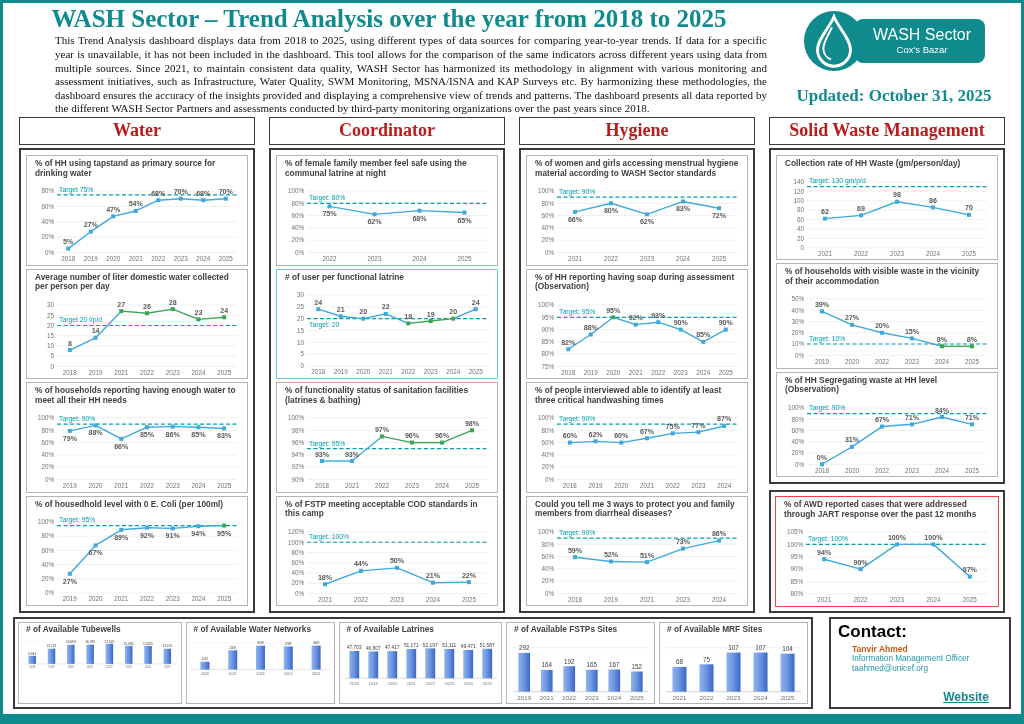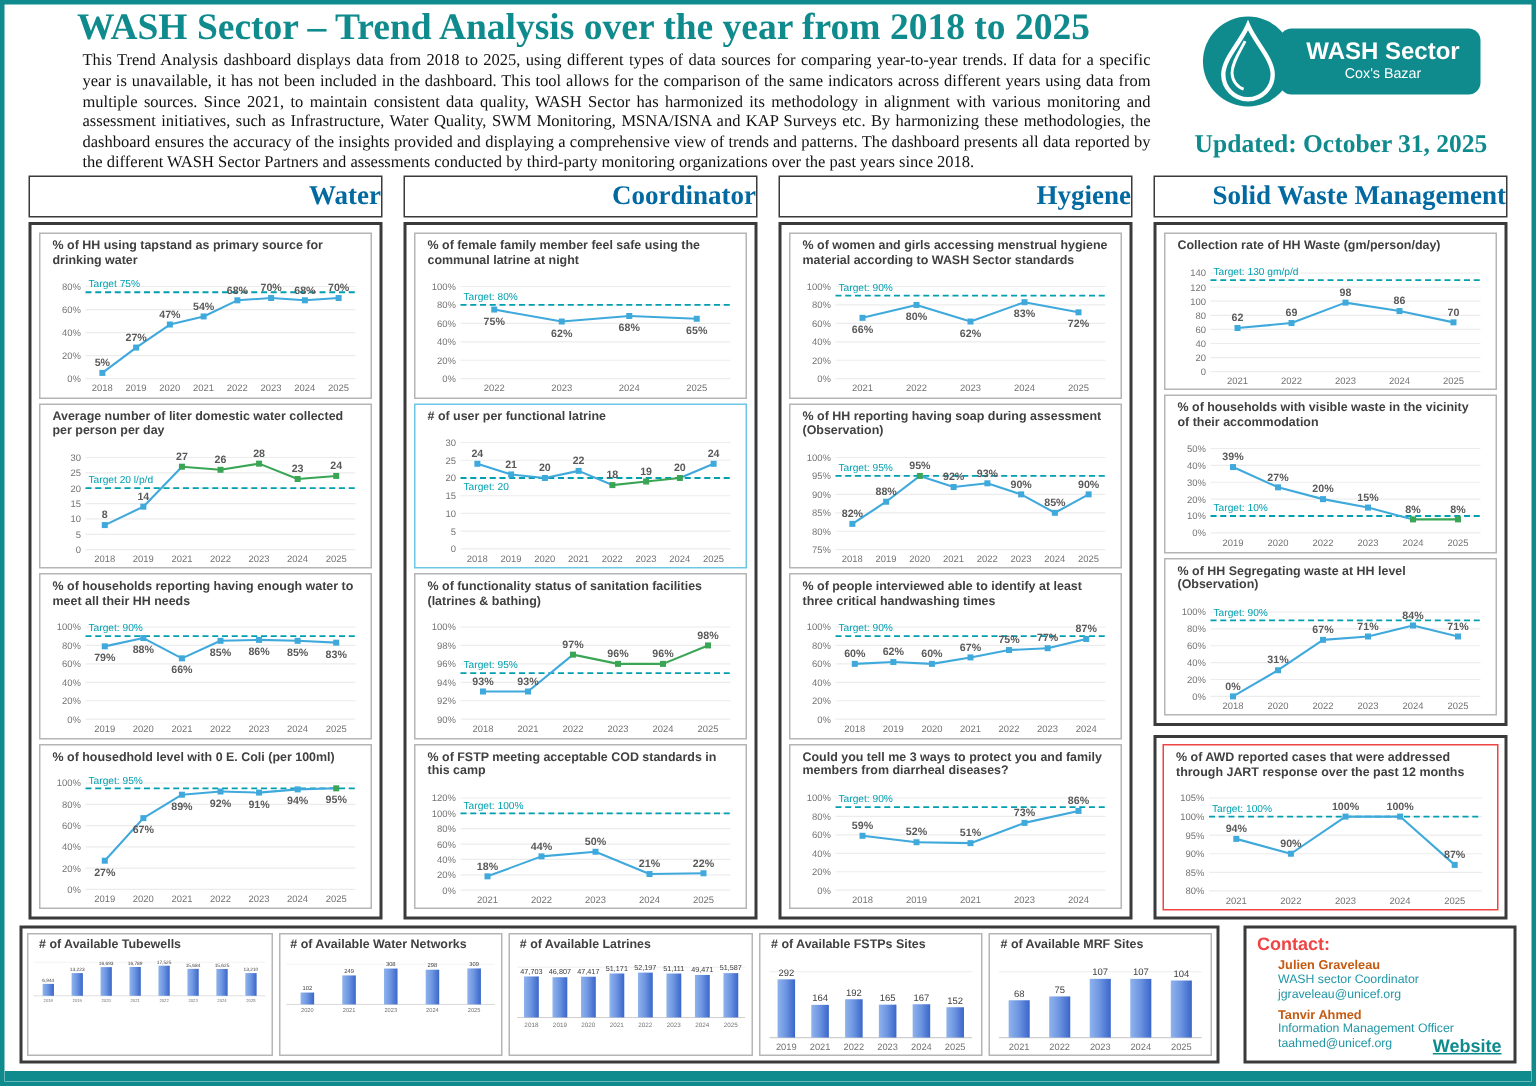--- a/index.html
+++ b/index.html
@@ -7,45 +7,45 @@
   .page { width:1024px; height:724px; border:3px solid #0f8b8e; background:#fff; position:relative; overflow:hidden; font-family:"Liberation Sans",sans-serif; }
   
   .header { display:flex; padding:3px 8px 0 8px; height:112px; }
   .header-text { flex:1; padding-right:8px; }
   .header-text h1 { font-family:"Liberation Serif",serif; color:#0f8b8e; font-size:25px; text-align:center; font-weight:bold; line-height:1.05; }
   .header-text p { font-family:"Liberation Serif",serif; font-size:11px; line-height:1.24; text-align:justify; color:#111; margin-top:2px;margin-left:44px; }
   .header-right { width:238px; display:flex; flex-direction:column; align-items:center; }
   .logo { display:flex; align-items:center; margin-top:4px; }
   .logo-circle { width:62px; height:62px; flex:0 0 62px; z-index:2; }
   .logo-badge { background:#0f8b8e; border-radius:8px; color:#fff; text-align:center; padding:7px 14px 8px 18px; margin-left:-10px; }
-  .logo-org { font-size:16px; font-weight:bold; line-height:1.1; }
+  .logo-org { font-size:16px; font-weight:normal; line-height:1.1; }
   .logo-sub { font-size:9.5px; margin-top:1px; }
   .updated { font-family:"Liberation Serif",serif; color:#0f8b8e; font-size:17px; font-weight:bold; margin-top:14px; white-space:nowrap; }
   
   .main { display:flex; gap:14px; padding:2px 16px 0 16px; height:498px; }
   .col { flex:1 1 0; display:flex; flex-direction:column; min-width:0; }
-  .col-header { border:1.5px solid #3a3a3a; text-align:right; font-family:"Liberation Serif",serif; font-weight:bold; color:#0369a1; font-size:18px; padding:2px 0 3px 0; background:#fff; }
+  .col-header { border:1.5px solid #3a3a3a; text-align:center; font-family:"Liberation Serif",serif; font-weight:bold; color:#b91c1c; font-size:18px; padding:2px 0 3px 0; background:#fff; }
   .col-box { border:2px solid #3a3a3a; margin-top:3px; flex:1; display:flex; flex-direction:column; gap:3px; padding:5px 5px; min-height:0; }
   .col-box.swm { flex:0 0 336px; }
   .awd-box { border:2.5px solid #3a3a3a; margin-top:6px; flex:1; display:flex; flex-direction:column; padding:4px; min-height:0; }
   .card { border:1px solid #b5b5b5; background:#fff; flex:1 1 0; display:flex; flex-direction:column; padding:3px 2px 1px 2px; min-height:0; overflow:hidden; }
   .card-highlight { border:1.5px solid #6ec6e6; }
   .card-title { font-size:8.3px; font-weight:bold; color:#404040; text-align:left; line-height:1.15; padding:0 6px; }
   .card svg { flex:1; width:100%; min-height:0; }
   
   .bottom { display:flex; gap:16px; padding:4px 10px 0 10px; height:96px; }
   .bottom-left { flex:1; border:2px solid #3a3a3a; display:flex; gap:4px; padding:3px; }
   .bar-card { border:1px solid #b5b5b5; flex:1 1 0; display:flex; flex-direction:column; padding:2px 1px 0 1px; min-width:0; }
   .bar-card:nth-child(1){flex:1.1 1 0;} .bar-card:nth-child(3){flex:1.1 1 0;}
   .contact-box { width:182px; border:2px solid #3a3a3a; padding:3px 7px; position:relative; }
-  .contact-heading { color:#ef4444; font-weight:bold; font-size:12px; }
+  .contact-heading { color:#000000; font-weight:bold; font-size:17px; }
   .contact-person { margin:2px 0 3px 14px; }
   .contact-name { color:#c0504d; font-weight:bold; font-size:8.5px; color:#c55a11; }
   .contact-role, .contact-email { color:#2196a6; font-size:8.2px; line-height:1.2; }
-  .website-link { position:absolute; right:8px; bottom:3px; color:#0f8b8e; font-weight:bold; font-size:12px; text-decoration:underline; cursor:pointer; }
+  .website-link { position:absolute; right:20px; bottom:3px; color:#0f8b8e; font-weight:bold; font-size:12px; text-decoration:underline; cursor:pointer; }
   .footer-bar { position:absolute; left:0; right:0; bottom:0; height:7px; background:#0f8b8e; }
 </style>
 </head>
 <body>
 
 <div class="page">
 
   <div class="header">
     <div class="header-text">
       <h1>WASH Sector – Trend Analysis over the year from 2018 to 2025</h1>
@@ -955,25 +955,20 @@
             <rect x="93.72537499999999" y="17.817447916666666" width="14.239875" height="39.651302083333334" fill="url(#barg20)"></rect>
             <text x="100.84531249999999" y="15.317447916666666" font-size="6.4" fill="#404040" text-anchor="middle" font-family="&quot;Liberation Sans&quot;,sans-serif">107</text>
             <rect x="121.10975" y="18.929166666666667" width="14.239875" height="38.53958333333333" fill="url(#barg20)"></rect>
             <text x="128.2296875" y="16.429166666666667" font-size="6.4" fill="#404040" text-anchor="middle" font-family="&quot;Liberation Sans&quot;,sans-serif">104</text>
           </svg>
       </div>
     </div>
     <div class="contact-box">
       <div class="contact-heading">Contact:</div>
       <div class="contact-person">
-        <div class="contact-name">Julien Graveleau</div>
-        <div class="contact-role">WASH sector Coordinator</div>
-        <div class="contact-email">jgraveleau@unicef.org</div>
-      </div>
-      <div class="contact-person">
         <div class="contact-name">Tanvir Ahmed</div>
         <div class="contact-role">Information Management Officer</div>
         <div class="contact-email">taahmed@unicef.org</div>
       </div>
       <a class="website-link">Website</a>
     </div>
   </div>
 
   <div class="footer-bar"></div>
 </div>

